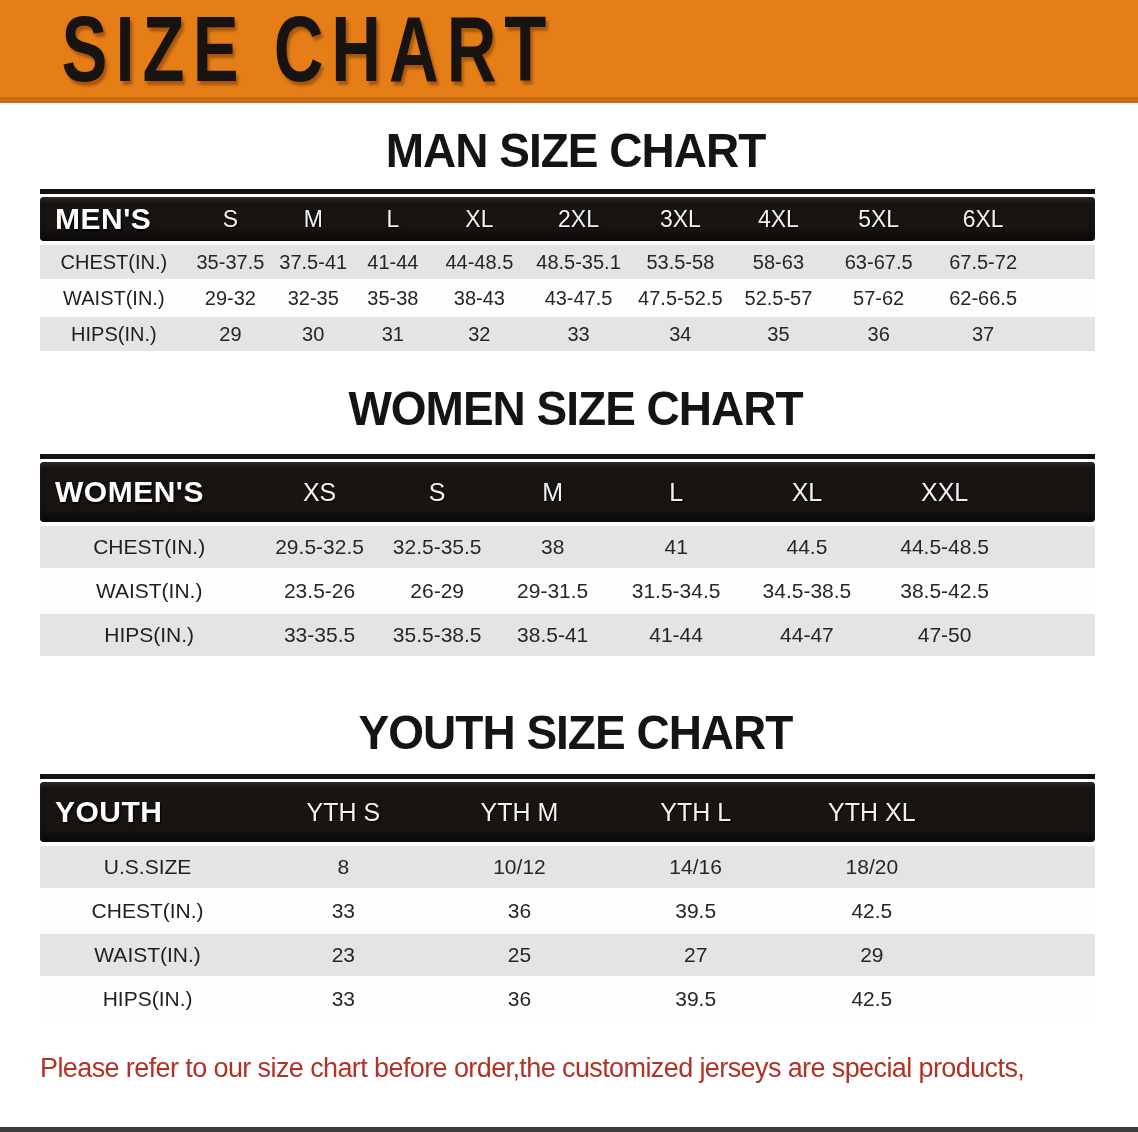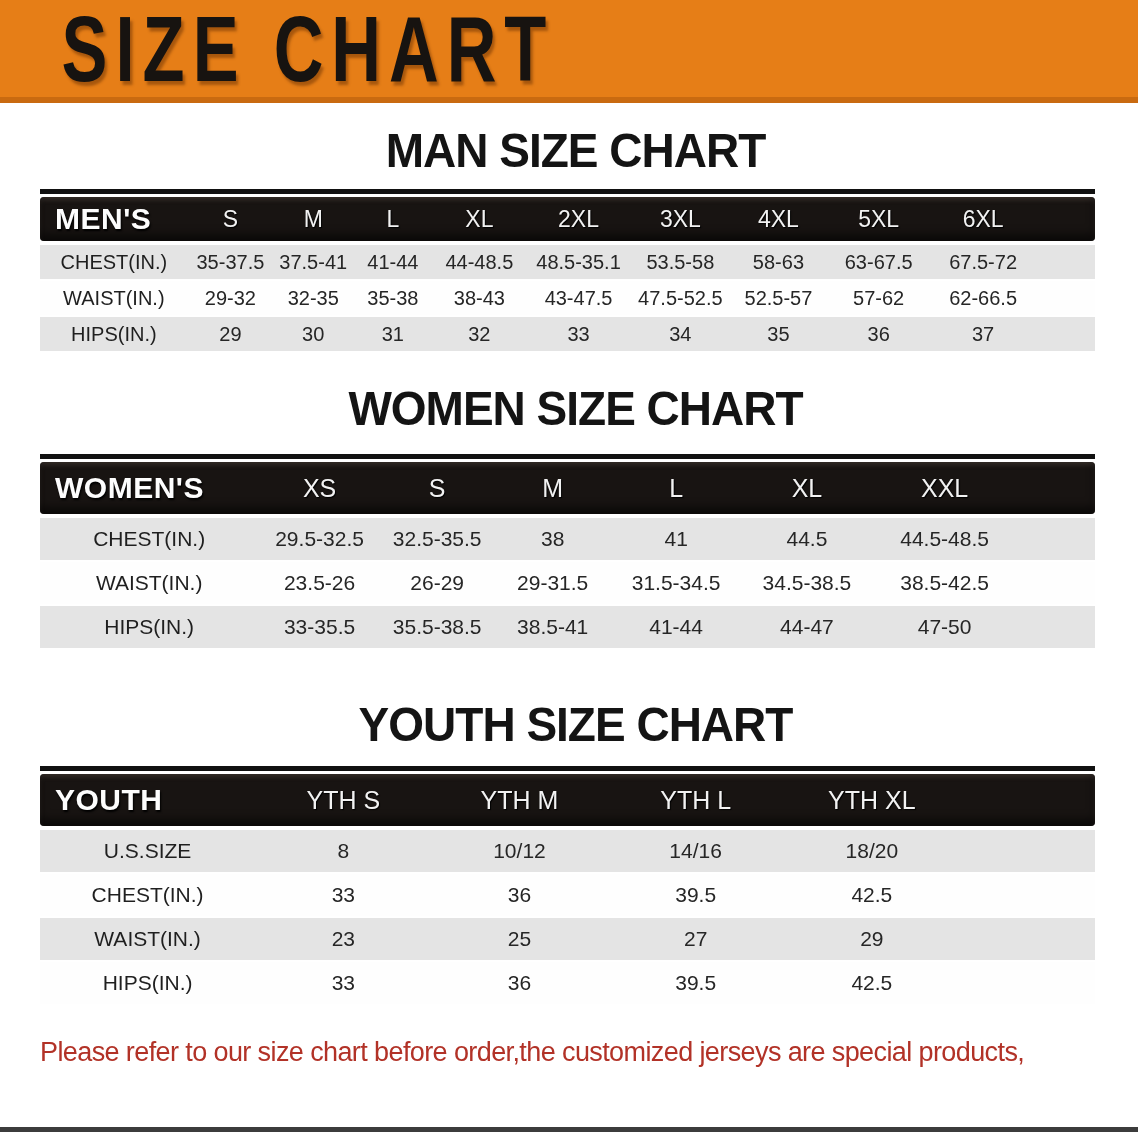--- a/index.html
+++ b/index.html
@@ -49,21 +49,21 @@
   .sec-0 .trow{grid-template-columns:14% 8.1% 7.6% 7.5% 8.9% 9.9% 9.4% 9.2% 9.8% 10% 1fr;}
   .sec-1 .trow{grid-template-columns:20.7% 11.6% 10.7% 11.2% 12.2% 12.6% 13.5% 1fr;}
   .sec-2 .trow{grid-template-columns:20.4% 16.7% 16.7% 16.7% 16.7% 1fr;}
 
   .thead{
     background:var(--header-black,#181412);color:#fff;
     box-shadow:inset 0 -7px 9px rgba(0,0,0,0.55), inset 0 3px 4px rgba(70,60,55,0.6);
     border-radius:4px;
   }
   .sec-0 .thead{height:44px;}
-  .sec-1 .thead,.sec-2 .thead{height:52px;}
+  .sec-1 .thead,.sec-2 .thead{height:60px;}
 
   .thead-label{
     font-weight:bold;font-size:30px;padding-left:15px;letter-spacing:0.5px;
     color:#fdfdfd;text-shadow:1px 2px 2px #000;white-space:nowrap;
   }
   .col-header{
     text-align:center;font-size:23px;color:#f2f2f2;
     text-shadow:1px 1px 1px #000;white-space:nowrap;
   }
   .sec-1 .col-header,.sec-2 .col-header{font-size:25px;}

